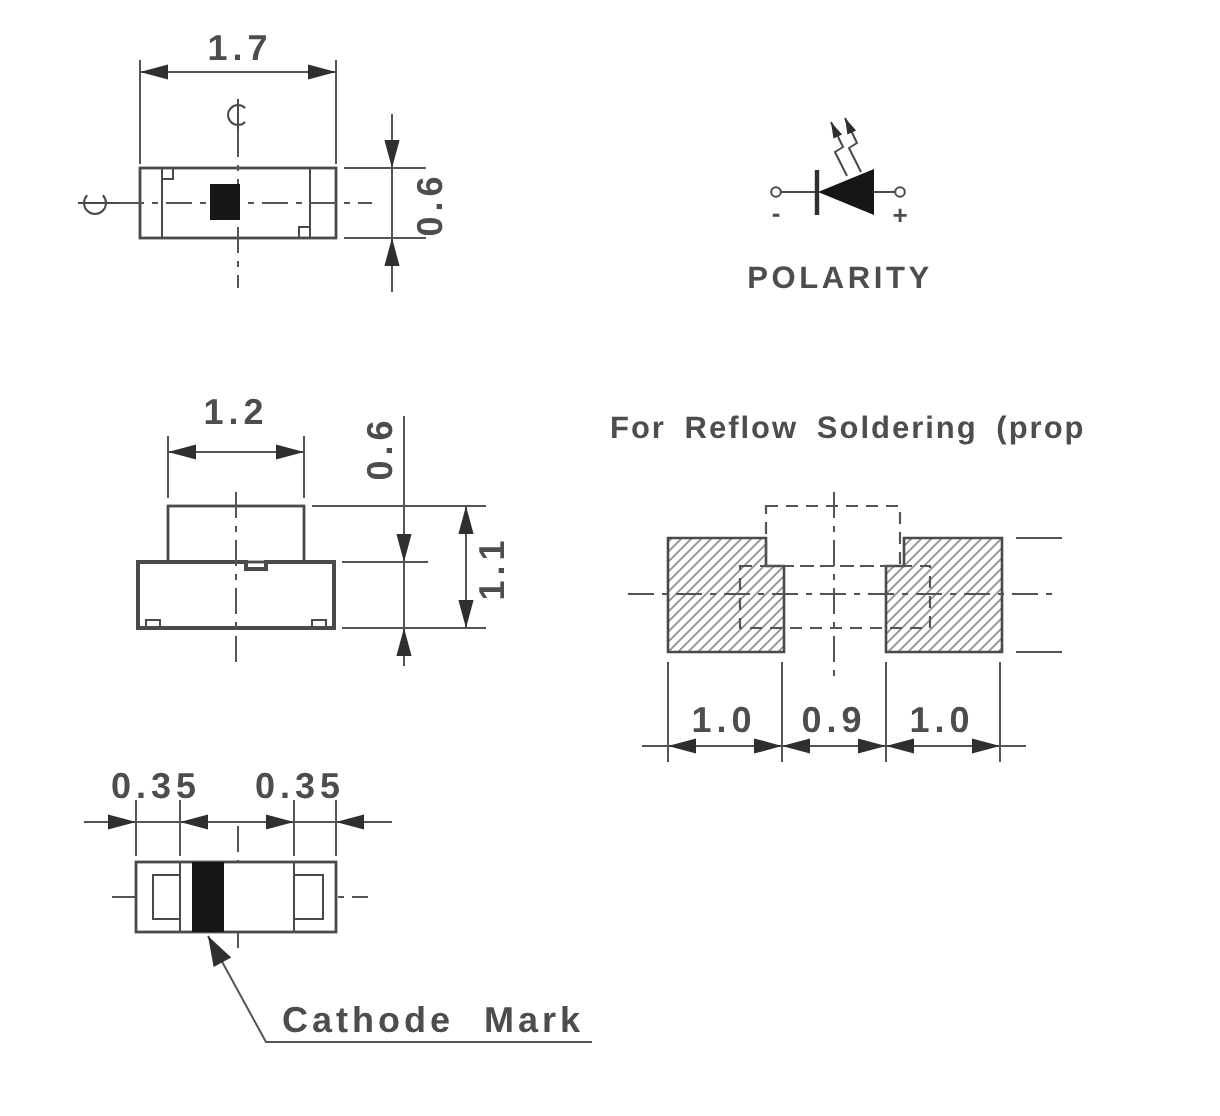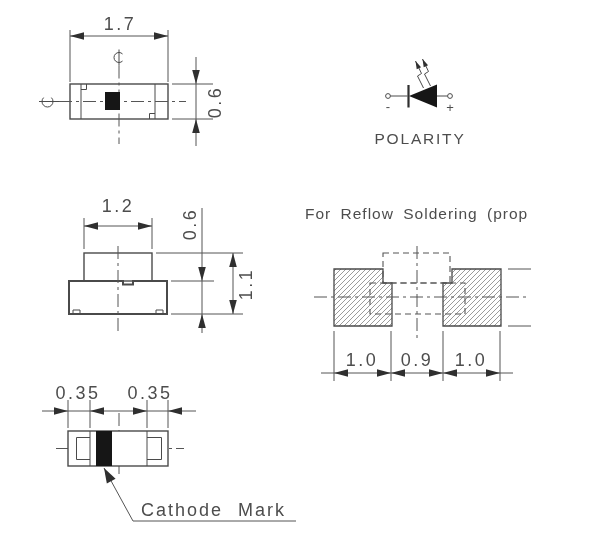--- a/index.html
+++ b/index.html
@@ -1,16 +1,16 @@
 <!DOCTYPE html>
 <html><head>
 <meta charset="utf-8">
 <style>
   html,body{margin:0;padding:0;background:#ffffff;}
-  .canvas{position:relative;width:610px;height:558px;background:#ffffff;overflow:hidden;}
+  .canvas{position:relative;width:610px;height:558px;background:#ffffff;overflow:hidden;font-weight:bold;}
   svg{display:block;}
   svg text{font-family:"Liberation Sans", sans-serif;fill:#4d4d4d;}
   .dim{font-size:18px;letter-spacing:2.5px;}
   .lbl{font-size:15.5px;letter-spacing:1.8px;}
   .ttl{font-size:15.5px;letter-spacing:1px;word-spacing:4px;}
   .cm{font-size:18px;letter-spacing:2px;word-spacing:8px;}
   .sgn{font-size:13px;}
   .ol{stroke:#4a4a4a;stroke-width:1.4;fill:#ffffff;}
   .ol2{stroke:#4a4a4a;stroke-width:2;fill:#ffffff;}
   .oln{stroke:#4a4a4a;stroke-width:1;fill:none;}

